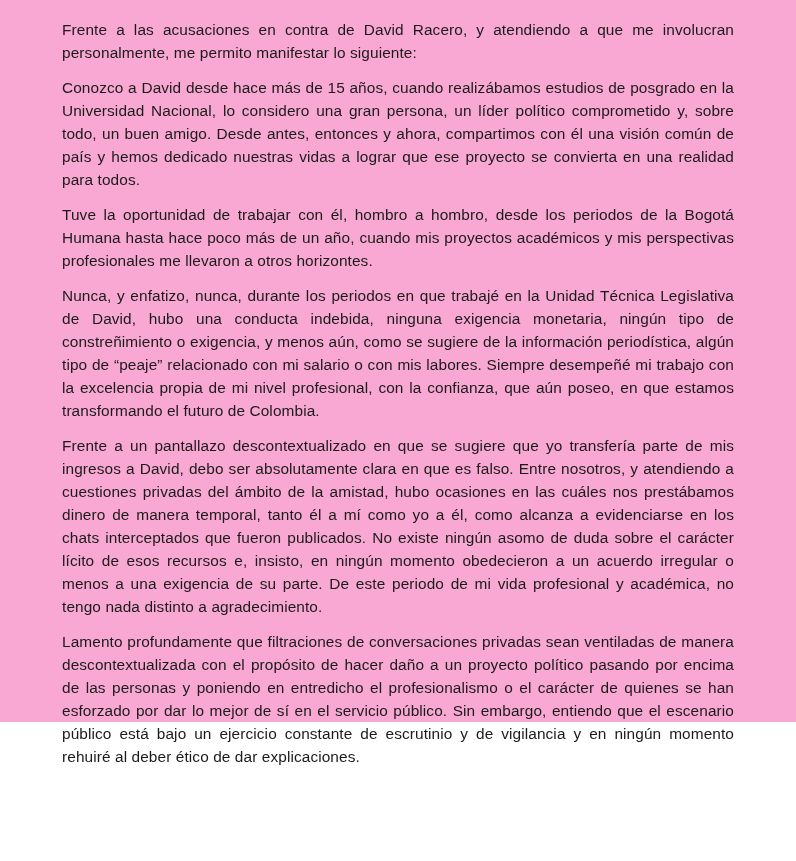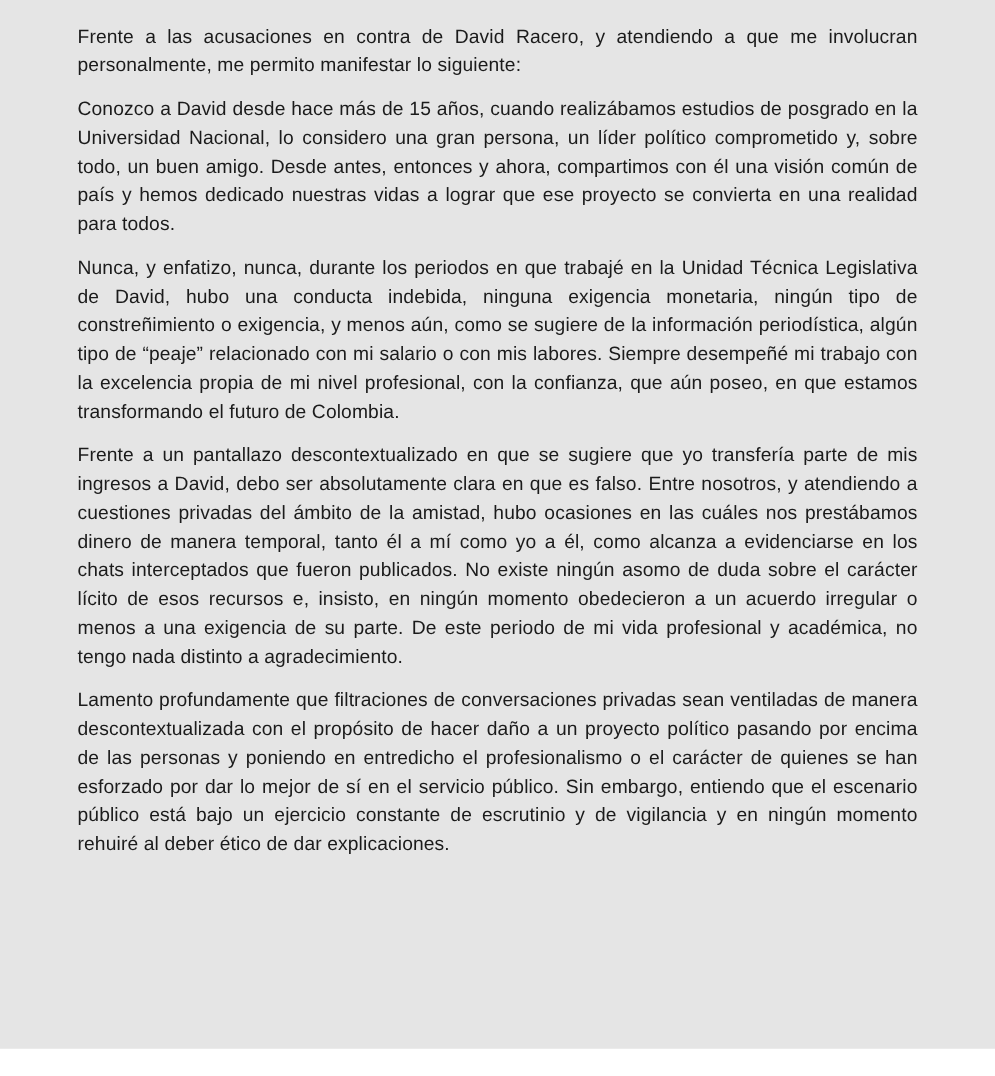--- a/index.html
+++ b/index.html
@@ -9,38 +9,39 @@
   }
   body {
     width: 796px;
     height: 861px;
     box-sizing: border-box;
     overflow: hidden;
   }
   .page {
     box-sizing: border-box;
     width: 796px;
-    height: 839px;
+    height: 722px;
     padding: 18px 62px 20px 62px;
-    background: #e5e5e5;
+    background: #f9a8d4;
     color: #1b1b1b;
     font-family: "Liberation Sans", "DejaVu Sans", sans-serif;
   }
   .page p {
     margin: 0 0 12px 0;
     font-size: 15.4px;
     line-height: 23px;
     text-align: justify;
     text-justify: inter-word;
     letter-spacing: 0.1px;
   }
 </style>
 </head>
 <body>
 
 <main class="page">
   <p>Frente a las acusaciones en contra de David Racero, y atendiendo a que me involucran personalmente, me permito manifestar lo siguiente:</p>
   <p>Conozco a David desde hace más de 15 años, cuando realizábamos estudios de posgrado en la Universidad Nacional, lo considero una gran persona, un líder político comprometido y, sobre todo, un buen amigo. Desde antes, entonces y ahora, compartimos con él una visión común de país y hemos dedicado nuestras vidas a lograr que ese proyecto se convierta en una realidad para todos.</p>
+  <p>Tuve la oportunidad de trabajar con él, hombro a hombro, desde los periodos de la Bogotá Humana hasta hace poco más de un año, cuando mis proyectos académicos y mis perspectivas profesionales me llevaron a otros horizontes.</p>
   <p>Nunca, y enfatizo, nunca, durante los periodos en que trabajé en la Unidad Técnica Legislativa de David, hubo una conducta indebida, ninguna exigencia monetaria, ningún tipo de constreñimiento o exigencia, y menos aún, como se sugiere de la información periodística, algún tipo de “peaje” relacionado con mi salario o con mis labores. Siempre desempeñé mi trabajo con la excelencia propia de mi nivel profesional, con la confianza, que aún poseo, en que estamos transformando el futuro de Colombia.</p>
   <p>Frente a un pantallazo descontextualizado en que se sugiere que yo transfería parte de mis ingresos a David, debo ser absolutamente clara en que es falso. Entre nosotros, y atendiendo a cuestiones privadas del ámbito de la amistad, hubo ocasiones en las cuáles nos prestábamos dinero de manera temporal, tanto él a mí como yo a él, como alcanza a evidenciarse en los chats interceptados que fueron publicados. No existe ningún asomo de duda sobre el carácter lícito de esos recursos e, insisto, en ningún momento obedecieron a un acuerdo irregular o menos a una exigencia de su parte. De este periodo de mi vida profesional y académica, no tengo nada distinto a agradecimiento.</p>
   <p>Lamento profundamente que filtraciones de conversaciones privadas sean ventiladas de manera descontextualizada con el propósito de hacer daño a un proyecto político pasando por encima de las personas y poniendo en entredicho el profesionalismo o el carácter de quienes se han esforzado por dar lo mejor de sí en el servicio público. Sin embargo, entiendo que el escenario público está bajo un ejercicio constante de escrutinio y de vigilancia y en ningún momento rehuiré al deber ético de dar explicaciones.</p>
 
 </main>
 
 </body></html>

